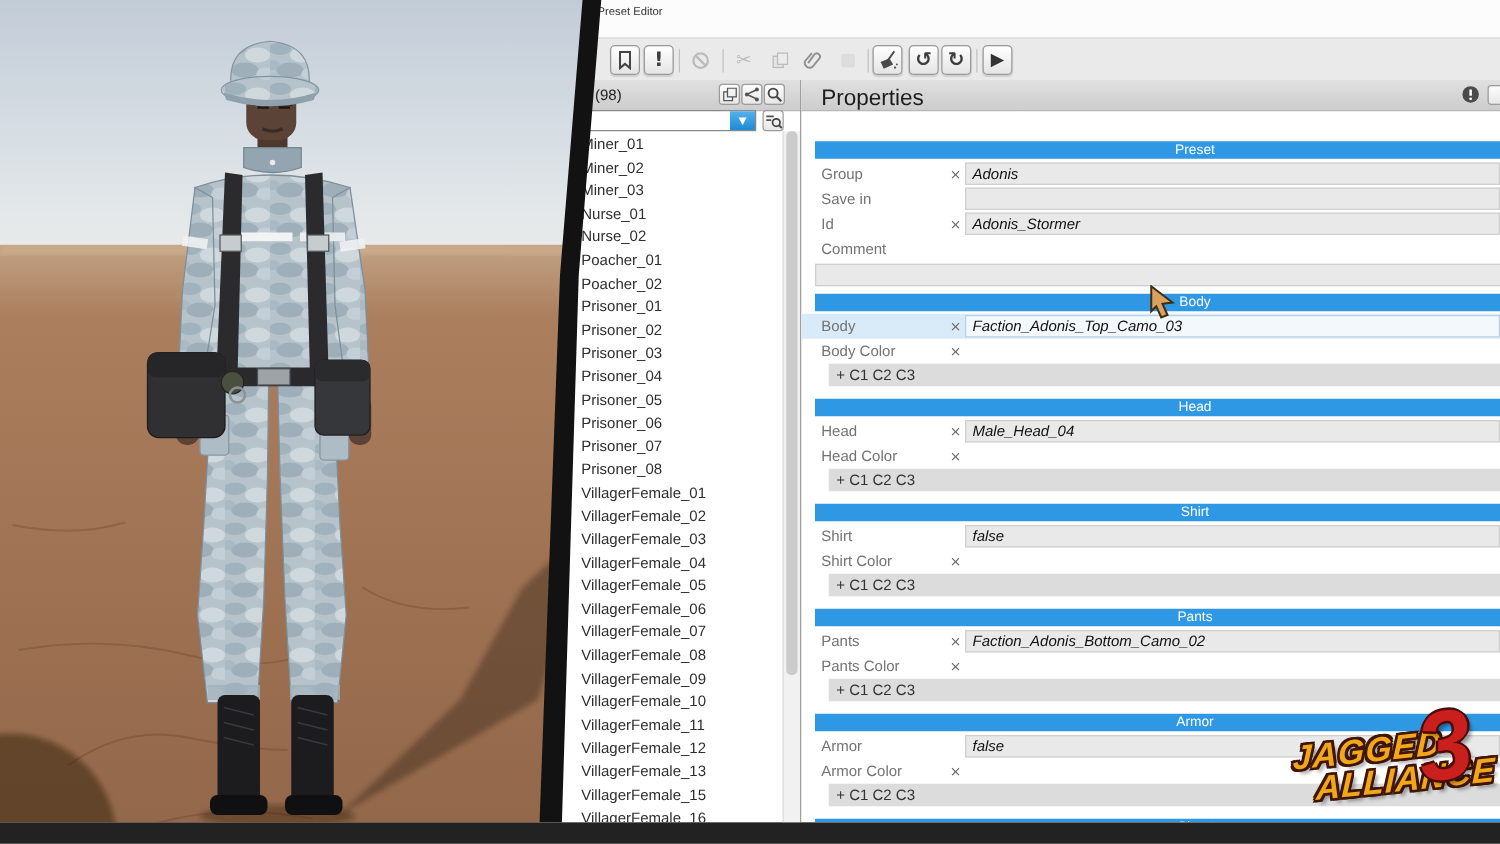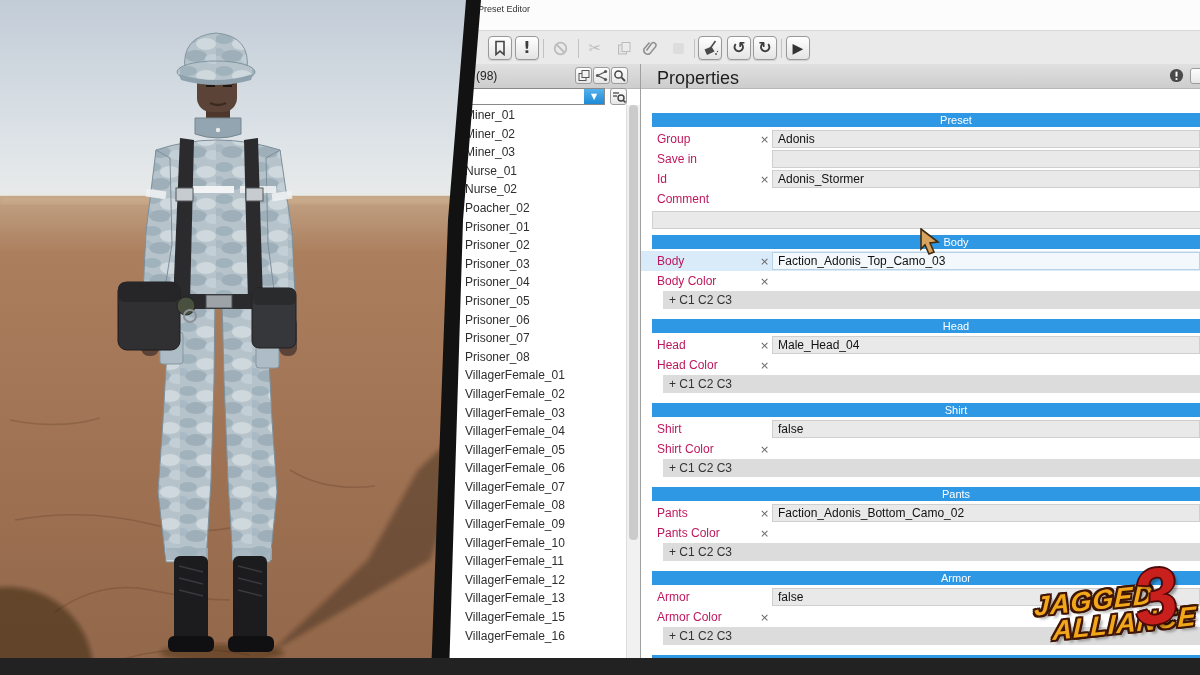--- a/index.html
+++ b/index.html
@@ -40,24 +40,24 @@
   #properties-header{position:absolute;left:0;top:0;right:0;height:24px;background:linear-gradient(#e0e0e0,#cdcdcd);border-bottom:1px solid #b8b8b8;}
   #properties-title{position:absolute;left:16px;top:4px;font-size:18px;color:#1d1d1d;}
   #properties-body{position:absolute;left:0;top:24px;right:0;bottom:0;overflow:hidden;margin-top:23px;}
   .prop-section{margin-top:10px;}
   .prop-section:nth-child(1){margin-top:2px;}
   .prop-section:nth-child(2){margin-top:6px;}
   .section-bar{height:14px;margin-left:11px;width:608px;background:#2e98e4;color:#fff;font-size:11px;
     display:flex;align-items:center;justify-content:center;margin-bottom:2px;}
   .prop-row{height:20px;display:flex;align-items:center;padding-left:16px;}
   .prop-row.selected{background:#d9eaf9;}
-  .row-label{width:100px;font-size:12px;color:#be185d;}
+  .row-label{width:100px;font-size:12px;color:#737373;}
   .row-clear{width:15px;font-size:11px;color:#666;text-align:center;font-family:"DejaVu Sans",sans-serif;line-height:15px;}
   .row-field{flex:1;height:16px;line-height:16px;background:#e9e9e9;border:1px solid #cfcfcf;
-    font-size:12px;color:#111;padding-left:5px;white-space:nowrap;overflow:hidden;}
+    font-size:12px;color:#111;padding-left:5px;white-space:nowrap;overflow:hidden;font-style:italic;}
   .prop-row.selected .row-field{background:#f3f8fd;border-color:#b9d2e6;}
   .colors-row{height:18px;margin-left:22px;width:597px;background:#dcdcdc;font-size:12px;color:#333;
     display:flex;align-items:center;padding-left:6px;box-sizing:border-box;}
   .comment-field{height:16px;margin-left:11px;width:608px;background:#e9e9e9;border:1px solid #cfcfcf;margin-top:2px;}
   .ph-ico{position:absolute;top:4px;}
 
   
   #viewport{position:absolute;left:0;top:0;width:490px;height:675px;
     clip-path:polygon(0 0,474px 0,455px 220px,440px 675px,0 675px);}
   #seam-band{position:absolute;left:0;top:0;width:490px;height:675px;pointer-events:none;}
@@ -177,20 +177,21 @@
         <circle cx="9" cy="8" r="3" fill="none" stroke="#444" stroke-width="1.4"></circle>
         <line x1="11.2" y1="10.2" x2="13.5" y2="12.5" stroke="#444" stroke-width="1.6"></line>
       </svg>
     </div>
     <div id="list-items">
         <div class="list-item">Miner_01</div>
         <div class="list-item">Miner_02</div>
         <div class="list-item">Miner_03</div>
         <div class="list-item">Nurse_01</div>
         <div class="list-item">Nurse_02</div>
+        <div class="list-item">Poacher_01</div>
         <div class="list-item">Poacher_02</div>
         <div class="list-item">Prisoner_01</div>
         <div class="list-item">Prisoner_02</div>
         <div class="list-item">Prisoner_03</div>
         <div class="list-item">Prisoner_04</div>
         <div class="list-item">Prisoner_05</div>
         <div class="list-item">Prisoner_06</div>
         <div class="list-item">Prisoner_07</div>
         <div class="list-item">Prisoner_08</div>
         <div class="list-item">VillagerFemale_01</div>

